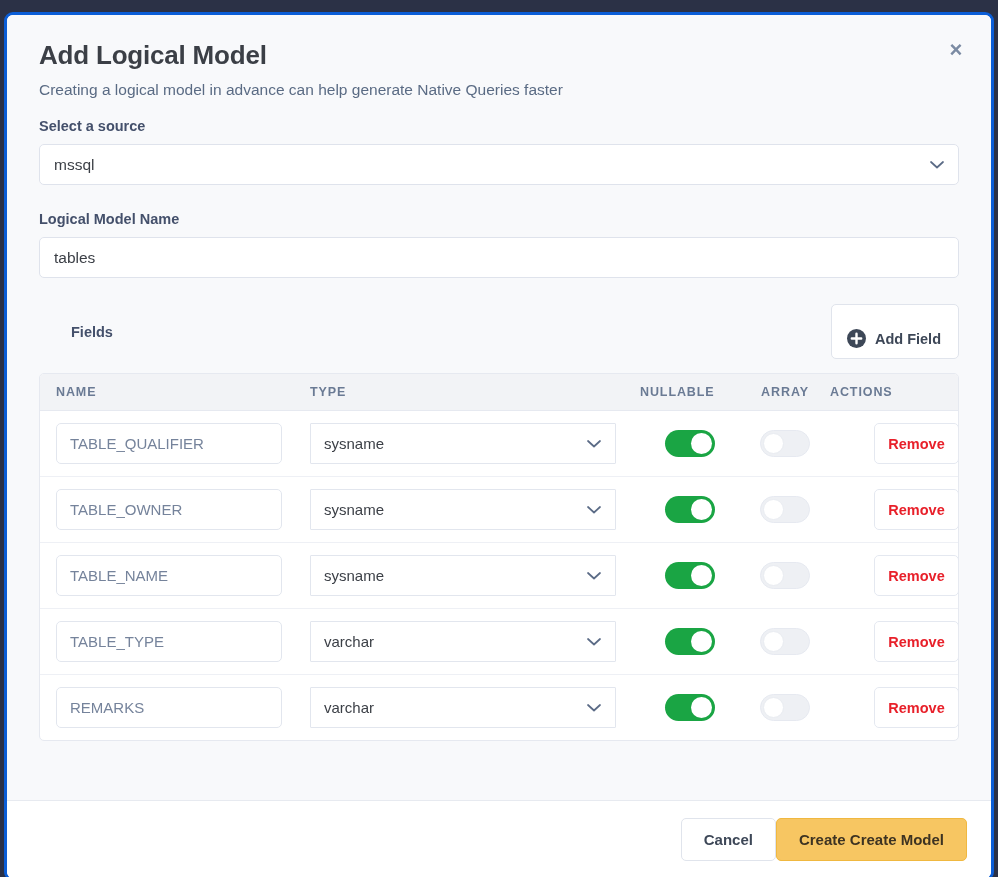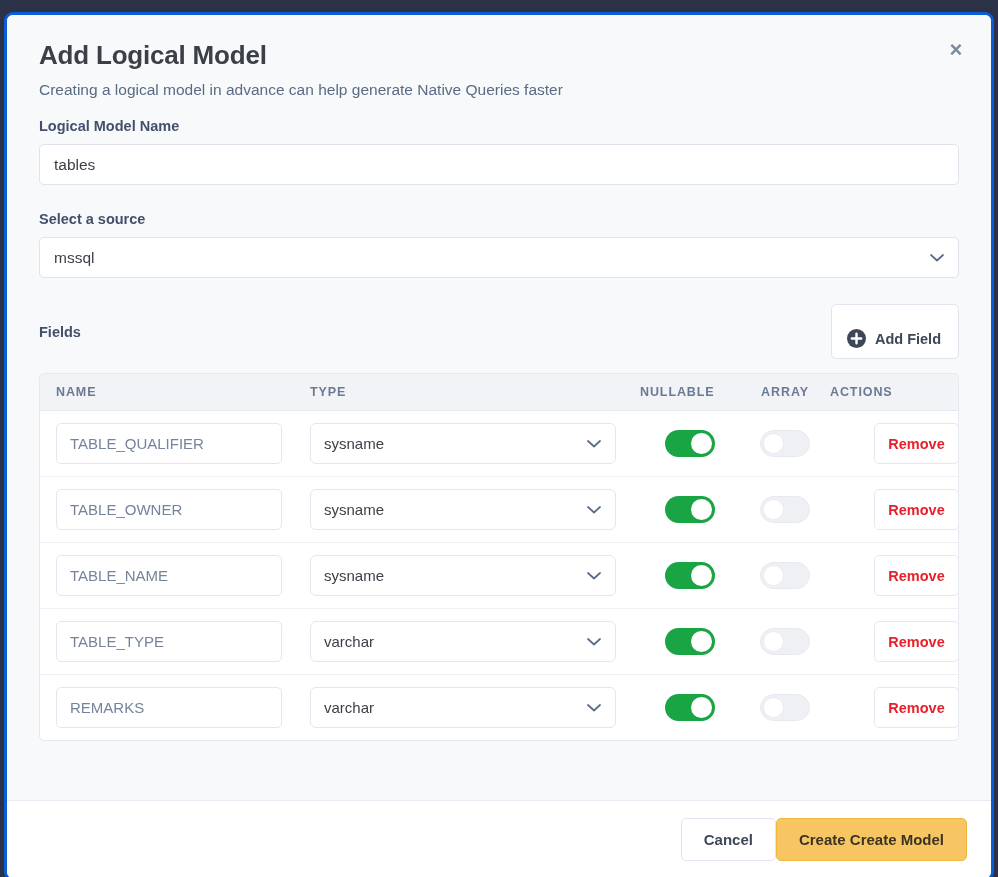--- a/index.html
+++ b/index.html
@@ -119,20 +119,21 @@
   .fields-bar {
     display: flex;
     align-items: center;
     justify-content: space-between;
     margin-bottom: 14px;
   }
   .fields-label {
     font-size: 14.5px;
     font-weight: bold;
     color: #44506b;
+    margin-left: 32px;
   }
   .add-field-btn {
     display: flex;
     align-items: center;
     gap: 9px;
     background: #ffffff;
     border: 1px solid #e0e4ec;
     border-radius: 5px;
     padding: 24px 17px 10px 15px;
     font-size: 14.5px;
@@ -190,21 +191,21 @@
     align-items: center;
     padding: 0 13px;
     font-size: 15px;
     color: #75839b;
     font-family: "Liberation Sans", sans-serif;
   }
   .type-select {
     width: 306px;
     height: 41px;
     border: 1px solid #e2e6ee;
-    border-radius: 6px;
+    border-radius: 1px;
     background: #ffffff;
     display: flex;
     align-items: center;
     padding: 0 36px 0 13px;
     position: relative;
     font-size: 15px;
     color: #3b3f46;
     cursor: pointer;
   }
 
@@ -288,36 +289,36 @@
 
   <div class="modal-body-scroll">
 
     <div class="modal-header">
       <div class="modal-title">Add Logical Model</div>
       <div class="modal-subtitle">Creating a logical model in advance can help generate Native Queries faster</div>
       <button class="close-btn">×</button>
     </div>
 
     <div class="form-section">
-
-      <div class="field-group">
-        <label class="field-label">Logical Model Name</label>
-        <div class="text-input">tables</div>
-      </div>
 
       <div class="field-group">
         <label class="field-label">Select a source</label>
         <div class="select-wrap">
           <span class="select-value">mssql</span>
           <span class="chev">
             <svg width="14" height="9" viewBox="0 0 14 9">
                 <path d="M1 1.5 L7 7 L13 1.5" stroke="#5b6b86" stroke-width="1.7" fill="none" stroke-linecap="round" stroke-linejoin="round"></path>
               </svg>
           </span>
         </div>
+      </div>
+
+      <div class="field-group">
+        <label class="field-label">Logical Model Name</label>
+        <div class="text-input">tables</div>
       </div>
 
       <div class="fields-bar">
         <span class="fields-label">Fields</span>
         <button class="add-field-btn">
           <span class="plus-icon">
             <svg width="19" height="19" viewBox="0 0 19 19">
               <circle cx="9.5" cy="9.5" r="9.5" fill="#3d4757"></circle>
               <path d="M9.5 4.8 V14.2 M4.8 9.5 H14.2" stroke="#ffffff" stroke-width="2.4" stroke-linecap="round"></path>
             </svg>

